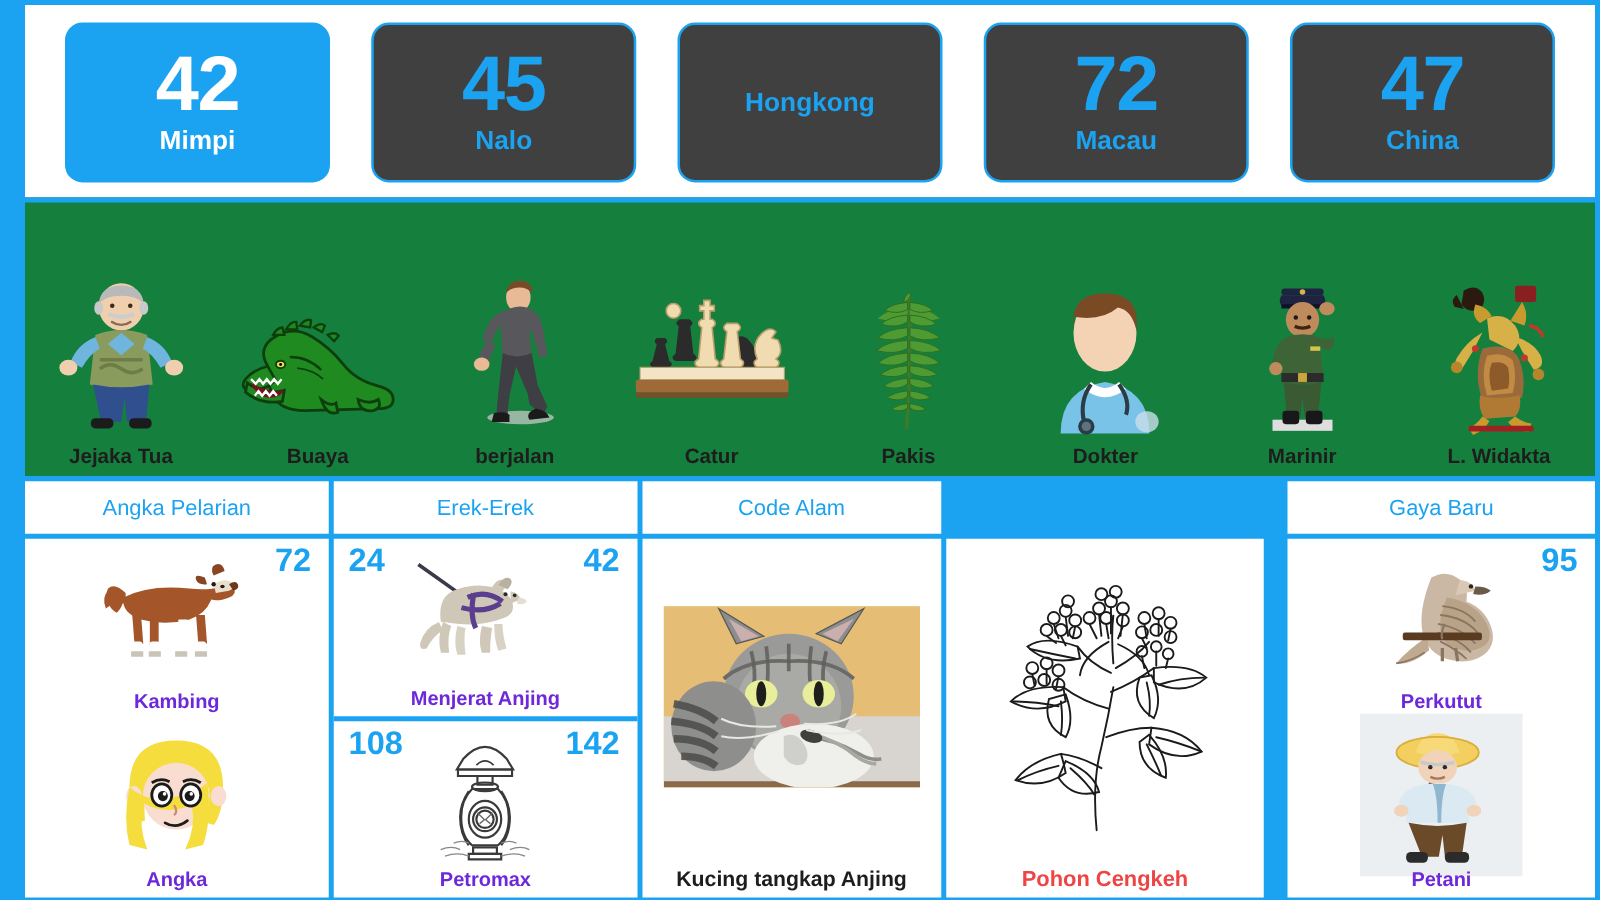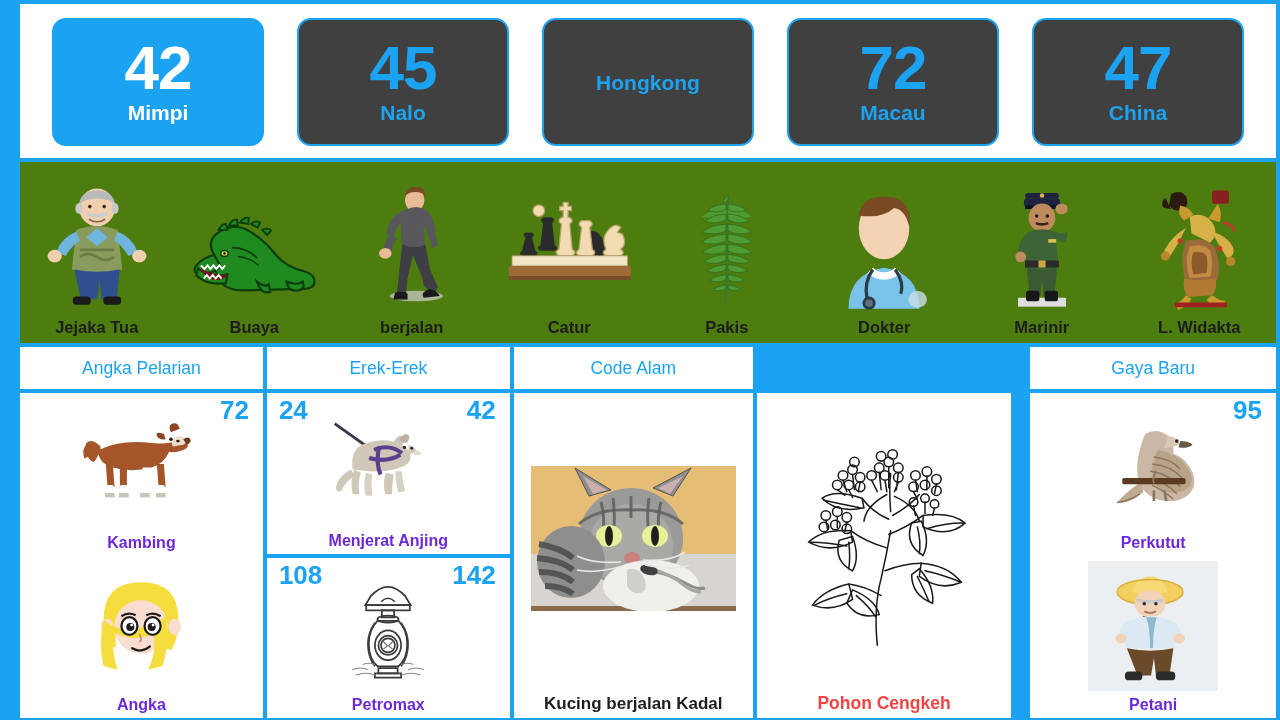--- a/index.html
+++ b/index.html
@@ -45,23 +45,23 @@
   }
   .num-label {
     font-size: 21px; font-weight: 700; color: #1ba3f2;
     line-height: 1.2; margin-top: 2px;
   }
   .num-card.active .num-value,
   .num-card.active .num-label { color: #ffffff; }
 
   
   .icons-panel {
-    background: #4d7c0f;
+    background: #15803d;
     border-top: 4px solid #1ba3f2;
-    height: 185px;
+    height: 223px;
     display: flex;
     align-items: flex-end;
     justify-content: space-around;
     padding: 4px 14px 6px 14px;
     flex: 0 0 auto;
     gap: 32px;
   }
   .icon-cell {
     display: flex; flex-direction: column;
     align-items: center; justify-content: flex-end;
@@ -578,21 +578,21 @@
                 <ellipse cx="118" cy="104" rx="9" ry="5" fill="#3f3f3d" transform="rotate(14 118 104)"></ellipse>
                 <g stroke="#e7e7e4" stroke-width="1.6" fill="none">
                   <path d="M90 96 q-28 2 -44 -6"></path>
                     <path d="M92 100 q-28 8 -46 4"></path>
                   <path d="M112 94 q28 2 42 -8"></path>
                     <path d="M114 99 q28 6 44 0"></path>
                 </g>
               </svg>
             </div>
           </div>
-          <div class="cap-big">Kucing berjalan Kadal</div>
+          <div class="cap-big">Kucing tangkap Anjing</div>
         </div>
       </div>
     </div>
 
     <div class="col col-plain">
       <div class="col-head empty">
         <span class="col-head-text"></span>
       </div>
       <div class="col-body">
         <div class="entry">

